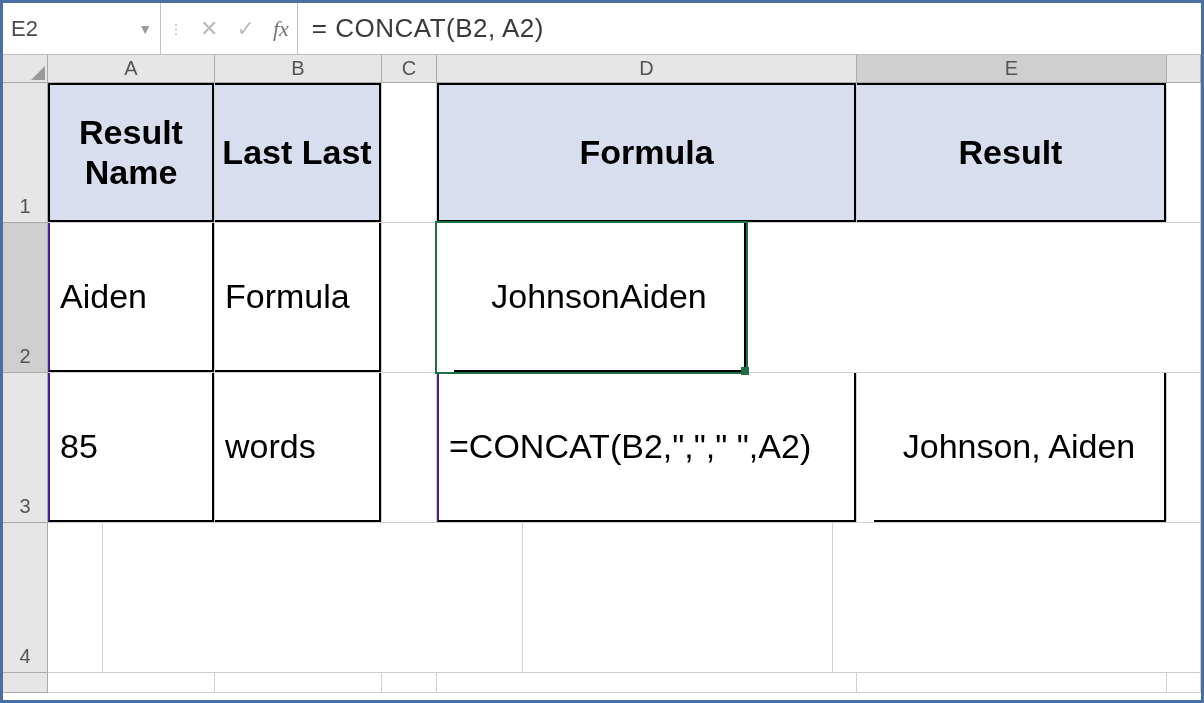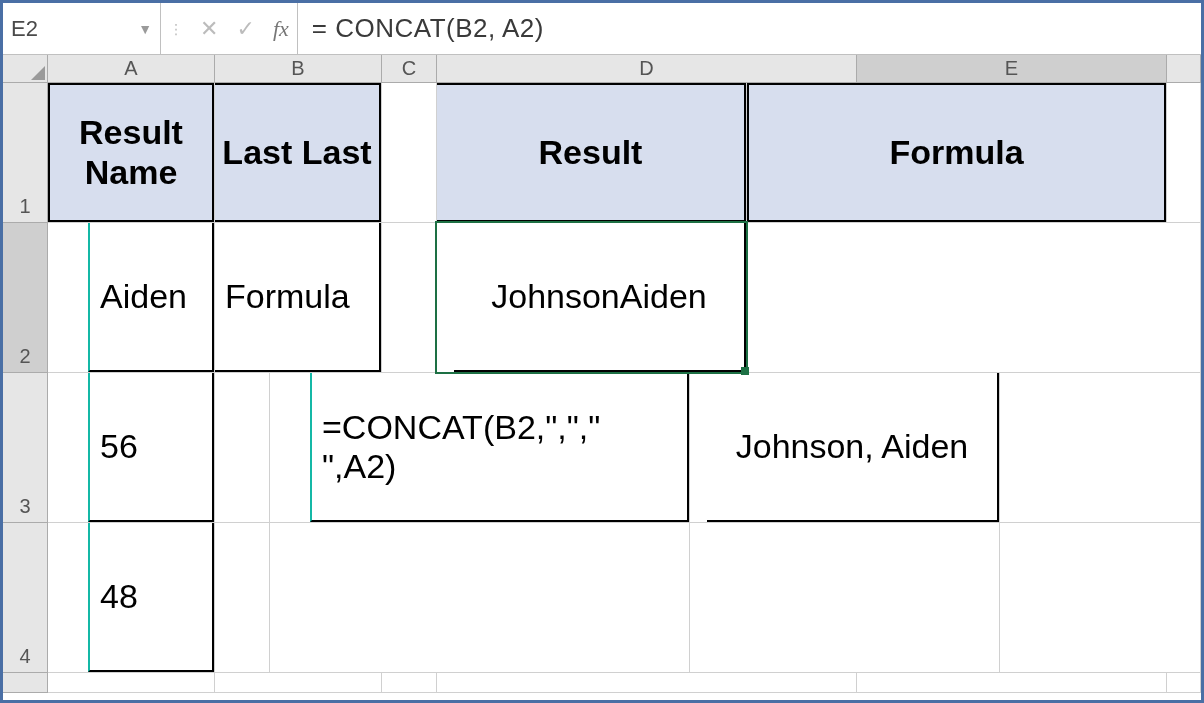--- a/index.html
+++ b/index.html
@@ -166,21 +166,21 @@
     align-items: center;
     font-size: 34px;
     color: #000;
     border: 2px solid #000;
     border-top: none;
     height: 100%;
     padding: 0 10px;
   }
   .left  { justify-content: flex-start; }
   .center{ justify-content: center; margin-left: 17px; }
-  .tbl-cell.border-L { border-left: 2px solid #14b8a6; margin-left: 40px; }
+  .tbl-cell.border-L { border-left: 2px solid #4c1d95; }
   .tbl-cell.noL { border-left: none; }
   .tbl-head.noL { border-left: none; }
 
   
   .selected-cell {
     position: relative;
   }
   .selected-cell::before {
     content:"";
     position:absolute;
@@ -238,25 +238,25 @@
 
       <div class="row r1">
         <div class="rowhdr">1</div>
         <div class="cell col-A">
           <div class="tbl-head">Result Name</div>
         </div>
         <div class="cell col-B">
           <div class="tbl-head noL">Last Last</div>
         </div>
         <div class="cell col-C"></div>
+        <div class="cell col-D">
+          <div class="tbl-head">Formula</div>
+        </div>
         <div class="cell col-E">
           <div class="tbl-head noL">Result</div>
-        </div>
-        <div class="cell col-D">
-          <div class="tbl-head">Formula</div>
         </div>
         <div class="cell col-F"></div>
       </div>
 
       <div class="row r2">
         <div class="rowhdr active">2</div>
         <div class="cell col-A">
           <div class="tbl-cell left border-L">Aiden</div>
         </div>
         <div class="cell col-B">
@@ -265,37 +265,37 @@
         <div class="cell col-C"></div>
         <div class="cell col-E selected-cell">
           <div class="tbl-cell center noL">JohnsonAiden</div>
         </div>
         <div class="cell col-F"></div>
       </div>
 
       <div class="row r3">
         <div class="rowhdr">3</div>
         <div class="cell col-A">
-          <div class="tbl-cell left border-L">56</div>
+          <div class="tbl-cell left border-L">85</div>
+        </div>
+        <div class="cell col-B">
+          <div class="tbl-cell left noL">words</div>
         </div>
         <div class="cell col-C"></div>
         <div class="cell col-D">
           <div class="tbl-cell left border-L">=CONCAT(B2,","," ",A2)</div>
         </div>
         <div class="cell col-E">
           <div class="tbl-cell center noL">Johnson, Aiden</div>
         </div>
         <div class="cell col-F"></div>
       </div>
 
       <div class="row r4">
         <div class="rowhdr">4</div>
-        <div class="cell col-A">
-          <div class="tbl-cell left border-L">48</div>
-        </div>
         <div class="cell col-C"></div>
         <div class="cell col-D"></div>
         <div class="cell col-E"></div>
         <div class="cell col-F"></div>
       </div>
 
       <div class="row r5">
         <div class="rowhdr" style="padding:0;"></div>
         <div class="cell col-A"></div>
         <div class="cell col-B"></div>

